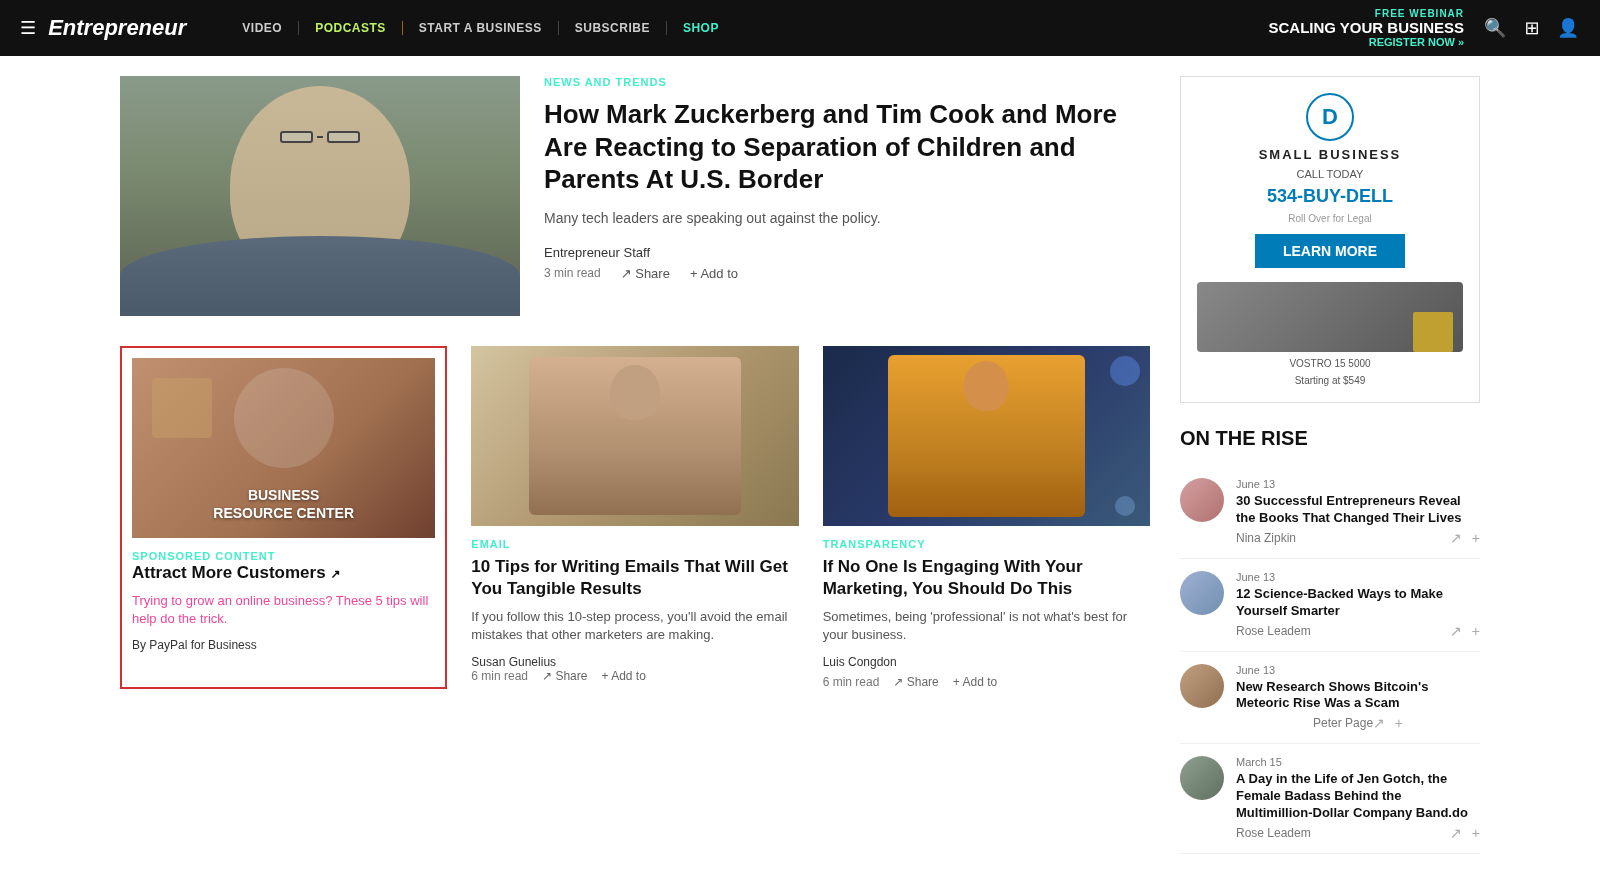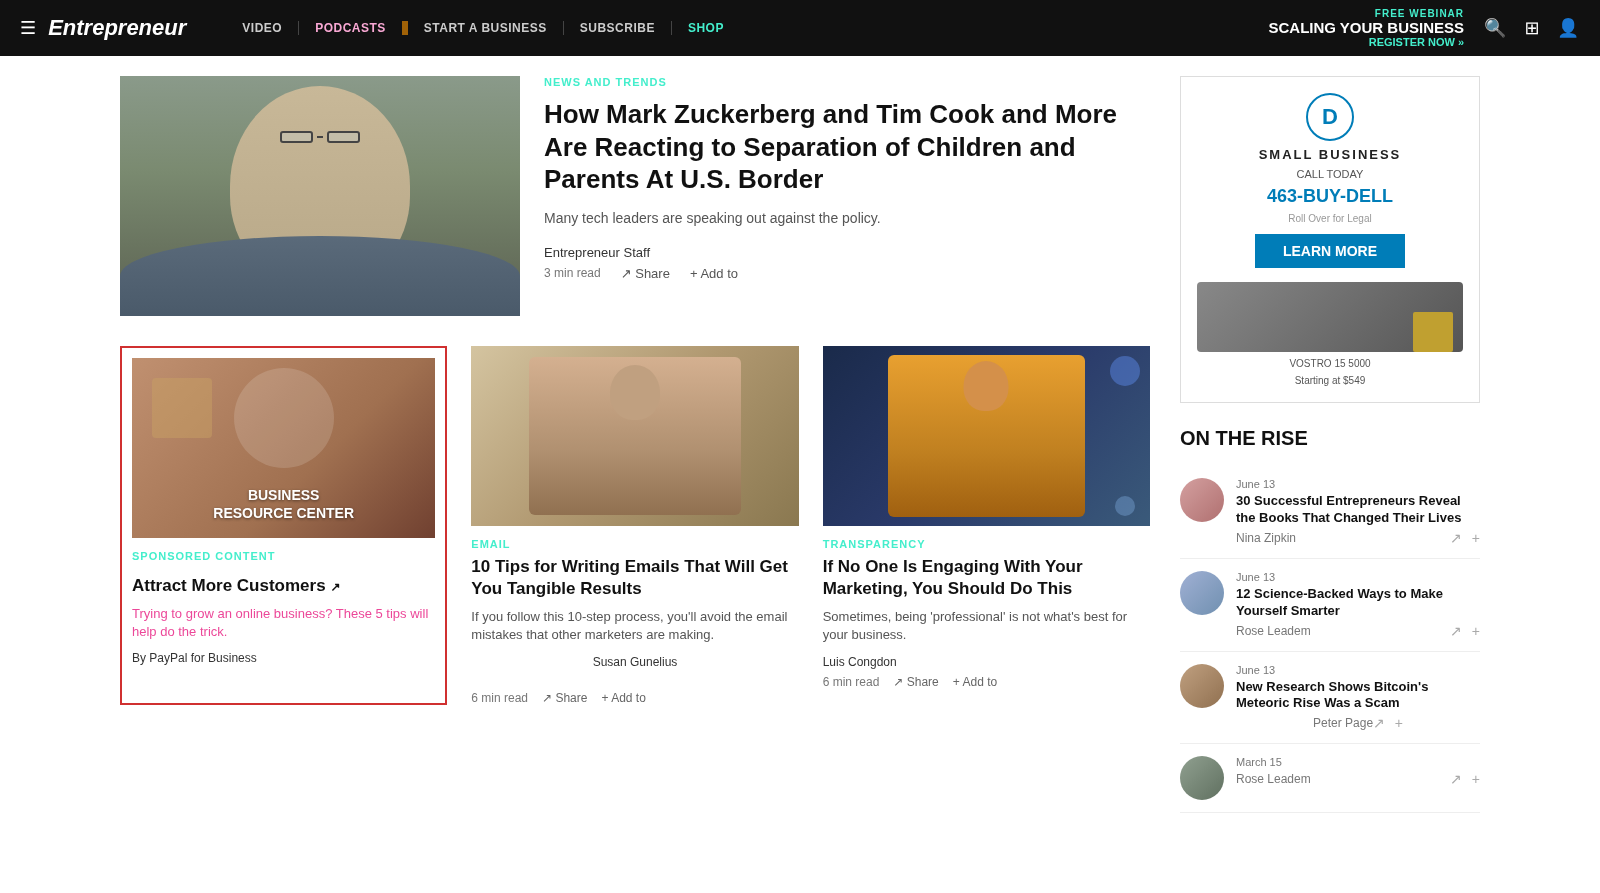--- a/index.html
+++ b/index.html
@@ -6,21 +6,21 @@
     body { font-family: Arial, Helvetica, sans-serif; background: #fff; color: #222; font-size: 14px; }
   </style>
 </head>
 <body>
 
 <header style="background:#111;display:flex;align-items:center;height:56px;padding:0 20px;">
   <span style="color:#fff;font-size:18px;cursor:pointer;margin-right:12px;">☰</span>
   <span style="color:#fff;font-size:22px;font-weight:bold;font-style:italic;cursor:pointer;">Entrepreneur</span>
   <nav style="display:flex;margin-left:40px;justify-content:center;">
     <a style="color:#ccc;font-size:12px;font-weight:bold;letter-spacing:0.5px;padding:0 16px;border-right:1px solid #444;text-decoration:none;cursor:pointer;">VIDEO</a>
-    <a style="color:#f9a8d4;font-size:12px;font-weight:bold;letter-spacing:0.5px;padding:0 16px;border-right:6px solid #a16207;text-decoration:none;cursor:pointer;">PODCASTS</a>
+    <a style="color:#bef264;font-size:12px;font-weight:bold;letter-spacing:0.5px;padding:0 16px;border-right:1px solid #a16207;text-decoration:none;cursor:pointer;">PODCASTS</a>
     <a style="color:#ccc;font-size:12px;font-weight:bold;letter-spacing:0.5px;padding:0 16px;border-right:1px solid #444;text-decoration:none;cursor:pointer;">START A BUSINESS</a>
     <a style="color:#ccc;font-size:12px;font-weight:bold;letter-spacing:0.5px;padding:0 16px;border-right:1px solid #444;text-decoration:none;cursor:pointer;">SUBSCRIBE</a>
     <a style="color:#4ec;font-size:12px;font-weight:bold;letter-spacing:0.5px;padding:0 16px;text-decoration:none;cursor:pointer;">SHOP</a>
   </nav>
   <div style="margin-left:auto;text-align:right;cursor:pointer;margin-right:20px;">
     <div style="color:#4ec;font-size:10px;font-weight:bold;letter-spacing:1px;">FREE WEBINAR</div>
     <div style="color:#fff;font-size:15px;font-weight:bold;">SCALING YOUR BUSINESS</div>
     <div style="color:#4ec;font-size:11px;font-weight:bold;">REGISTER NOW »</div>
   </div>
   <div style="display:flex;gap:18px;align-items:center;">
@@ -64,38 +64,38 @@
 
       <div style="cursor:pointer;border:2.5px solid #d03030;padding:10px;">
         <div style="width:100%;height:180px;margin-bottom:12px;background:linear-gradient(135deg,#c09070 0%,#a07050 60%,#704030 100%);display:flex;flex-direction:column;align-items:center;justify-content:flex-end;padding-bottom:16px;position:relative;overflow:hidden;">
           <div style="position:absolute;top:10px;left:50%;transform:translateX(-50%);width:100px;height:100px;background:rgba(255,255,255,0.15);border-radius:50%;"></div>
           <div style="position:absolute;top:20px;left:20px;width:60px;height:60px;background:rgba(200,160,100,0.5);border-radius:4px;"></div>
           <div style="color:#fff;font-size:14px;font-weight:bold;text-align:center;text-transform:uppercase;line-height:1.3;text-shadow:0 1px 3px rgba(0,0,0,0.5);">
             <div>BUSINESS</div>
             <div>RESOURCE CENTER</div>
           </div>
         </div>
-        <div style="color:#4ec;font-size:11px;font-weight:bold;letter-spacing:1px;margin-bottom:13px;">SPONSORED CONTENT</div>
+        <div style="color:#4ec;font-size:11px;font-weight:bold;letter-spacing:1px;margin-bottom:0;">SPONSORED CONTENT</div>
         <h2 style="font-size:17px;font-weight:bold;line-height:1.3;margin-bottom:8px;color:#111;">Attract More Customers <span style="font-size:12px;">↗</span></h2>
         <p style="font-size:13px;color:#ec4899;line-height:1.4;margin-bottom:10px;">Trying to grow an online business? These 5 tips will help do the trick.</p>
         <div style="font-size:12px;color:#333;">By PayPal for Business</div>
       </div>
 
       <div style="cursor:pointer;">
         <div style="width:100%;height:180px;margin-bottom:12px;background:linear-gradient(135deg,#d4c4a0,#b09870,#8a7850);overflow:hidden;position:relative;">
           <div style="position:absolute;inset:0;display:flex;align-items:center;justify-content:center;">
             <div style="width:65%;height:88%;background:linear-gradient(180deg,#d4b090 0%,#b09070 60%,#907050 100%);border-radius:6px;position:relative;overflow:hidden;">
               <div style="position:absolute;top:8px;left:50%;transform:translateX(-50%);width:50px;height:55px;background:#c0a080;border-radius:50% 50% 45% 45%;"></div>
             </div>
           </div>
         </div>
         <div style="color:#4ec;font-size:11px;font-weight:bold;letter-spacing:1px;margin-bottom:6px;">EMAIL</div>
         <h2 style="font-size:17px;font-weight:bold;line-height:1.3;margin-bottom:8px;color:#111;">10 Tips for Writing Emails That Will Get You Tangible Results</h2>
         <p style="font-size:13px;color:#555;line-height:1.4;margin-bottom:10px;">If you follow this 10-step process, you'll avoid the email mistakes that other marketers are making.</p>
-        <div style="font-size:12px;color:#333;margin-bottom:22px;text-align:center;">Susan Gunelius</div>
+        <div style="font-size:12px;color:#333;margin-bottom:0;">Susan Gunelius</div>
         <div style="display:flex;align-items:center;gap:14px;">
           <span style="font-size:12px;color:#777;">6 min read</span>
           <span style="font-size:12px;color:#666;cursor:pointer;">↗ Share</span>
           <span style="font-size:12px;color:#666;cursor:pointer;">+ Add to</span>
         </div>
       </div>
 
       <div style="cursor:pointer;">
         <div style="width:100%;height:180px;margin-bottom:12px;background:linear-gradient(135deg,#1a2a4a 0%,#2a3a6a 50%,#3a5a7a 100%);overflow:hidden;position:relative;">
           <div style="position:absolute;inset:0;display:flex;align-items:center;justify-content:center;">
@@ -119,21 +119,21 @@
 
     </div>
   </div>
 
   <div style="width:300px;flex-shrink:0;">
 
     <div style="border:1px solid #ddd;margin-bottom:24px;cursor:pointer;background:#fff;padding:16px;display:flex;flex-direction:column;align-items:center;gap:6px;">
       <div style="font-size:22px;font-weight:bold;color:#007db8;border:2px solid #007db8;border-radius:50%;width:48px;height:48px;display:flex;align-items:center;justify-content:center;">D</div>
       <div style="font-size:13px;font-weight:bold;color:#222;letter-spacing:2px;">SMALL BUSINESS</div>
       <div style="font-size:11px;color:#555;">CALL TODAY</div>
-      <div style="font-size:18px;font-weight:bold;color:#007db8;">463-BUY-DELL</div>
+      <div style="font-size:18px;font-weight:bold;color:#007db8;">534-BUY-DELL</div>
       <div style="font-size:10px;color:#999;">Roll Over for Legal</div>
       <div style="background:#007db8;color:#fff;padding:9px 28px;font-weight:bold;font-size:14px;cursor:pointer;margin:4px 0;">LEARN MORE</div>
       <div style="width:100%;height:70px;background:linear-gradient(135deg,#888,#555);border-radius:4px;margin-top:4px;position:relative;overflow:hidden;">
         <div style="position:absolute;bottom:0;right:10px;width:40px;height:40px;background:#c0a030;border-radius:2px;"></div>
       </div>
       <div style="font-size:10px;color:#555;">VOSTRO 15 5000</div>
       <div style="font-size:10px;color:#555;">Starting at $549</div>
     </div>
 
     <div>
@@ -181,20 +181,21 @@
               <span style="font-size:14px;color:#aaa;cursor:pointer;">+</span>
             </div>
           </div>
         </div>
       </div>
 
       <div style="display:flex;gap:12px;padding:12px 0;border-bottom:1px solid #eee;">
         <div style="width:44px;height:44px;border-radius:50%;background:linear-gradient(135deg,#90a090,#607060);flex-shrink:0;"></div>
         <div style="flex:1;">
           <div style="font-size:11px;color:#777;margin-bottom:3px;">March 15</div>
+          <div style="font-size:13px;font-weight:bold;color:#111;line-height:1.3;margin-bottom:3px;cursor:pointer;">A Day in the Life of Jen Gotch, the Female Badass Behind the Multimillion-Dollar Company Band.do</div>
           <div style="display:flex;align-items:center;justify-content:space-between;">
             <div style="font-size:12px;color:#777;">Rose Leadem</div>
             <div style="display:flex;gap:10px;">
               <span style="font-size:14px;color:#aaa;cursor:pointer;">↗</span>
               <span style="font-size:14px;color:#aaa;cursor:pointer;">+</span>
             </div>
           </div>
         </div>
       </div>
 

